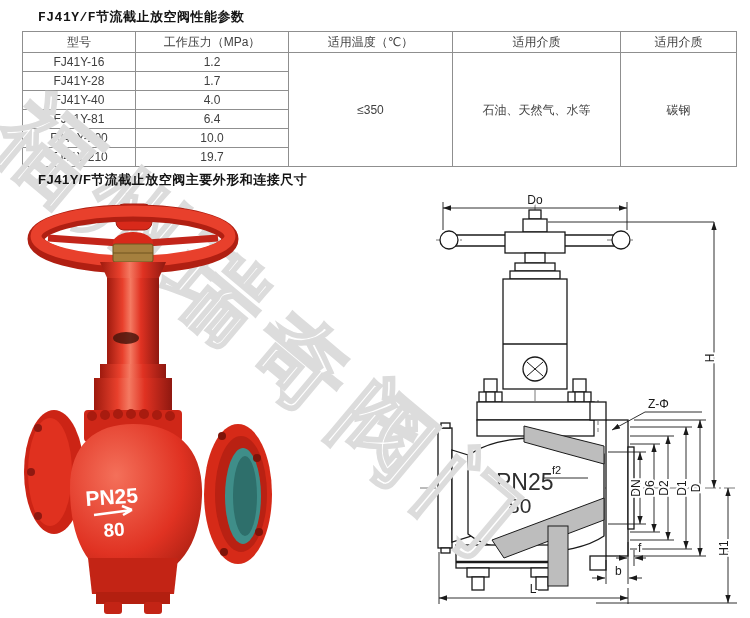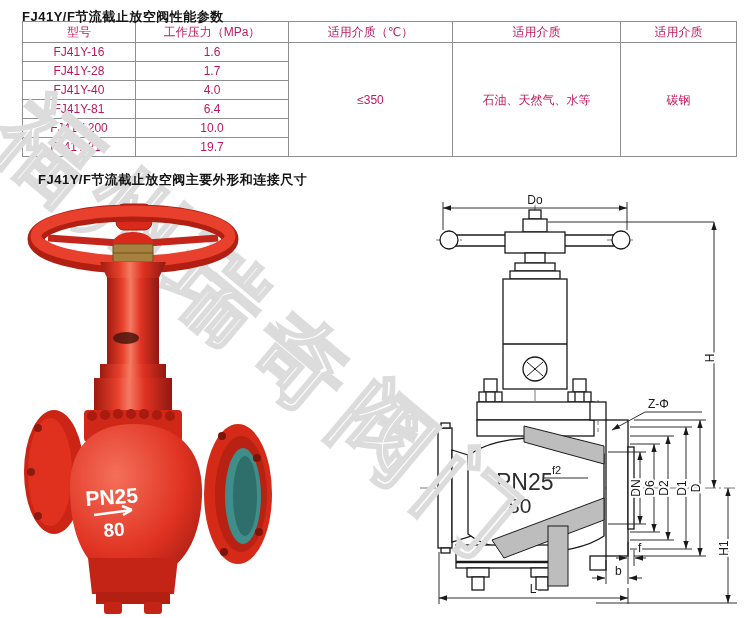--- a/index.html
+++ b/index.html
@@ -1,22 +1,22 @@
 <!DOCTYPE html>
 <html><head>
 <meta charset="utf-8">
 <style>
   html,body{margin:0;padding:0;}
   body{width:750px;height:618px;background:#fff;position:relative;overflow:hidden;
        font-family:"Liberation Sans","DejaVu Sans",sans-serif;}
   .ttl{position:absolute;font-size:13px;font-weight:bold;color:#141414;z-index:4;letter-spacing:.5px;}
-  #t1{left:22px;top:8px;}
+  #t1{left:38px;top:8px;font-family:Liberation Mono, monospace;}
   #t2{left:38px;top:171px;text-align:center;}
-  table.spec{position:absolute;left:22px;top:21px;width:714px;border-collapse:collapse;
-       table-layout:fixed;font-size:12px;color:#be185d;z-index:1;background:transparent;}
+  table.spec{position:absolute;left:22px;top:31px;width:714px;border-collapse:collapse;
+       table-layout:fixed;font-size:12px;color:#404040;z-index:1;background:transparent;}
   table.spec th,table.spec td{border:1px solid #8f8f8f;text-align:center;vertical-align:middle;
        padding:0;font-weight:normal;height:18px;line-height:18px;background:transparent;}
   table.spec th{height:20px;}
   .wm{position:absolute;left:52px;top:70px;z-index:2;font-size:96px;font-weight:bold;
       letter-spacing:14px;white-space:nowrap;transform:rotate(40deg);transform-origin:0 0;
       color:#ececec;pointer-events:none;user-select:none;}
   @supports (-webkit-text-stroke: 2px #dcdcdc){
     .wm{color:transparent;-webkit-text-stroke:2.5px #dcdcdc;}
   }
   #photo{position:absolute;left:10px;top:196px;z-index:3;}
@@ -33,27 +33,27 @@
     <col style="width:113px">
       <col style="width:153px">
       <col style="width:164px">
     <col style="width:168px">
       <col style="width:116px">
   </colgroup>
   <tbody>
       <tr>
     <th>型号</th>
     <th>工作压力（MPa）</th>
-    <th>适用介质（℃）</th>
+    <th>适用温度（℃）</th>
     <th>适用介质</th>
     <th>适用介质</th>
   </tr>
   <tr>
     <td>FJ41Y-16</td>
-    <td>1.6</td>
+    <td>1.2</td>
     <td rowspan="6">≤350</td>
     <td rowspan="6">石油、天然气、水等</td>
     <td rowspan="6">碳钢</td>
   </tr>
   <tr>
     <td>FJ41Y-28</td>
     <td>1.7</td>
   </tr>
   <tr>
     <td>FJ41Y-40</td>

